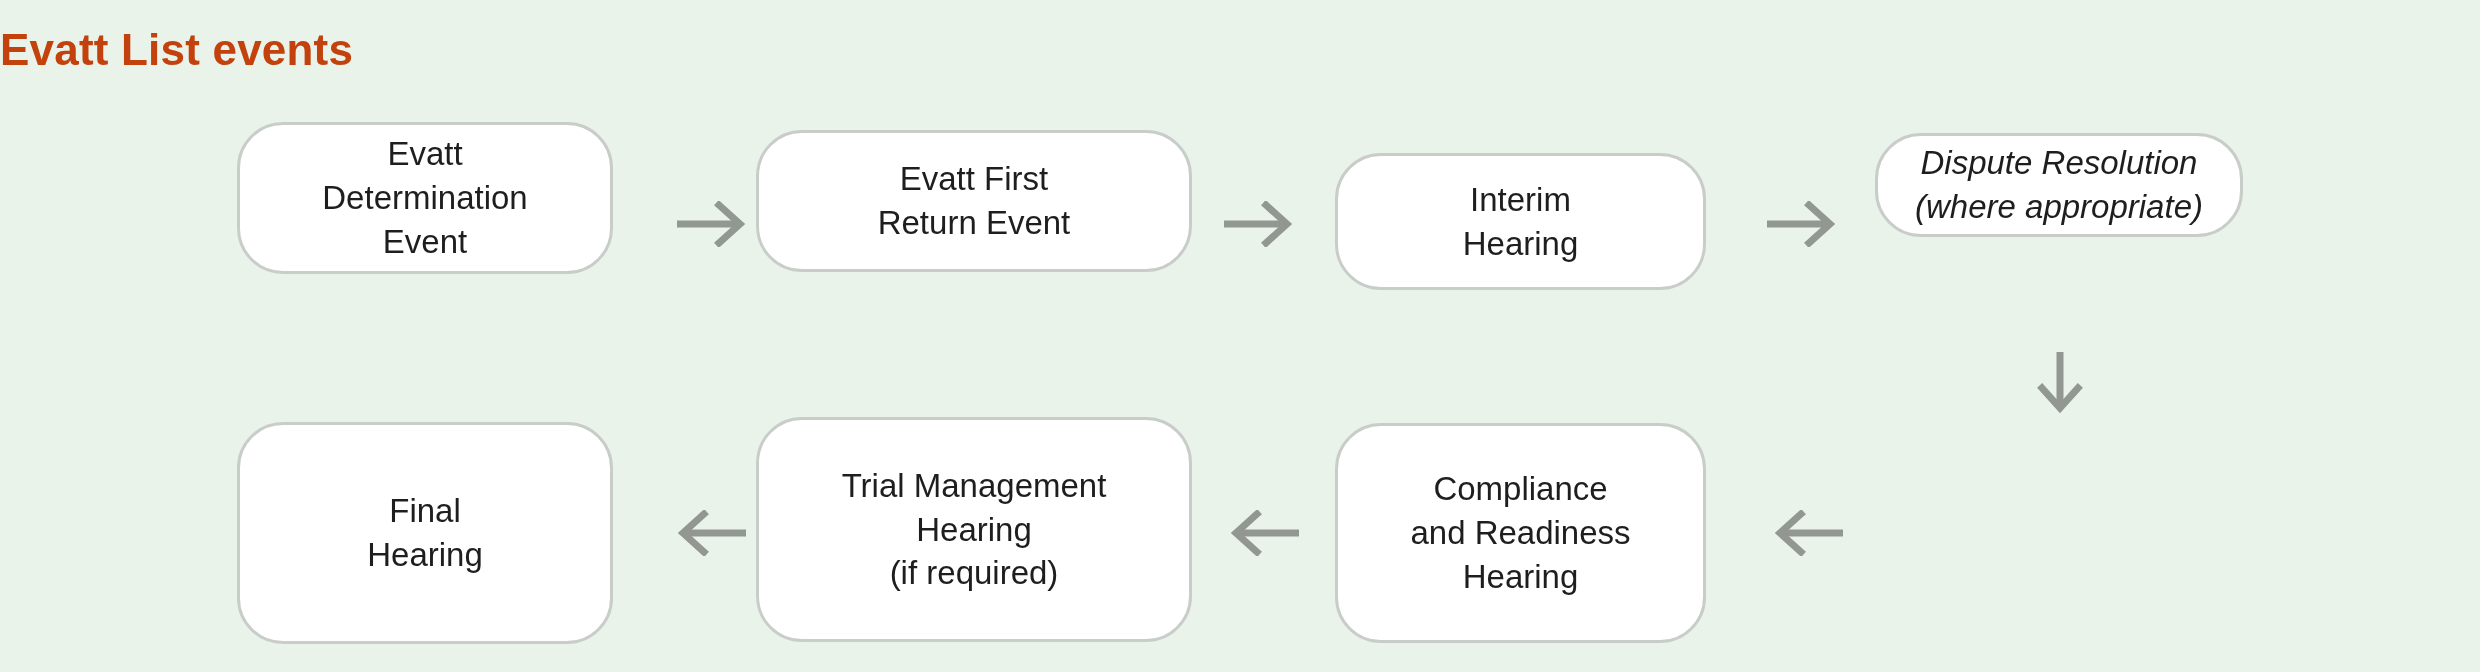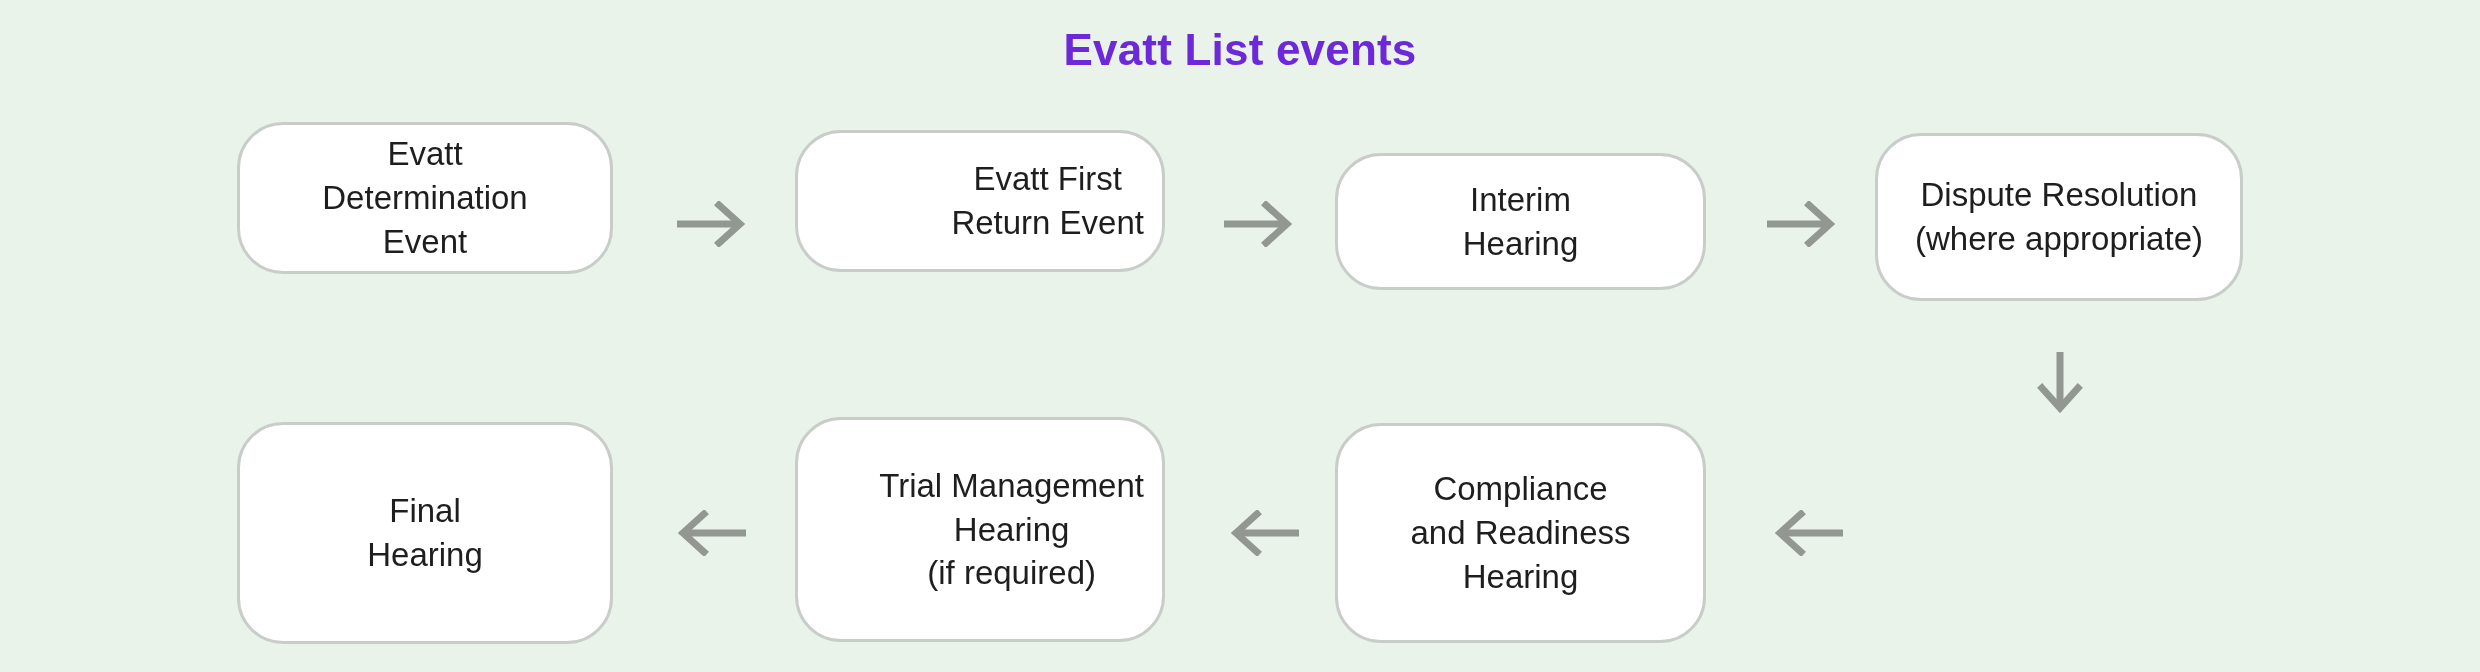--- a/index.html
+++ b/index.html
@@ -17,24 +17,24 @@
   .diagram {
     position: relative;
     width: 2480px;
     height: 672px;
   }
   .title {
     position: absolute;
     top: 24px;
     left: 0;
     width: 2480px;
-    text-align: center;
+    text-align: left;
     font-size: 44px;
     font-weight: bold;
-    color: #6d28d9;
+    color: #c2410c;
     letter-spacing: 0.2px;
     line-height: 1.2;
   }
   .node {
     position: absolute;
     background: #ffffff;
     border: 3px solid #c9cdc9;
     border-radius: 46px;
     display: flex;
     align-items: center;
@@ -48,28 +48,28 @@
   }
   .node-label {
     white-space: pre-line;
     display: block;
   }
   
   .n-r1 { top: 122px; height: 150px; }
   
   .n-r2 { top: 422px; height: 222px; }
   .c1 { left: 237px; width: 376px; }
-  .c2 { left: 795px; width: 370px; justify-content: flex-end; }
+  .c2 { left: 756px; width: 436px; }
   .c3 { left: 1335px; width: 371px; }
   .c4 { left: 1875px; width: 368px; }
 
   .n-r1.c1 { top: 122px; height: 152px; }
   .n-r1.c2 { top: 130px; height: 142px; }
   .n-r1.c3 { top: 135px; height: 137px; margin-top: 18px; }
-  .n-r1.c4 { top: 133px; height: 168px; }
+  .n-r1.c4 { top: 133px; height: 104px; font-style: italic; }
 
   .n-r2.c1 { top: 422px; height: 222px; }
   .n-r2.c2 { top: 417px; height: 225px; }
   .n-r2.c3 { top: 423px; height: 220px; }
   .n-r2.c4 { top: 423px; height: 220px; }
 
   .arrow {
     position: absolute;
     color: #929792;
     line-height: 1;

